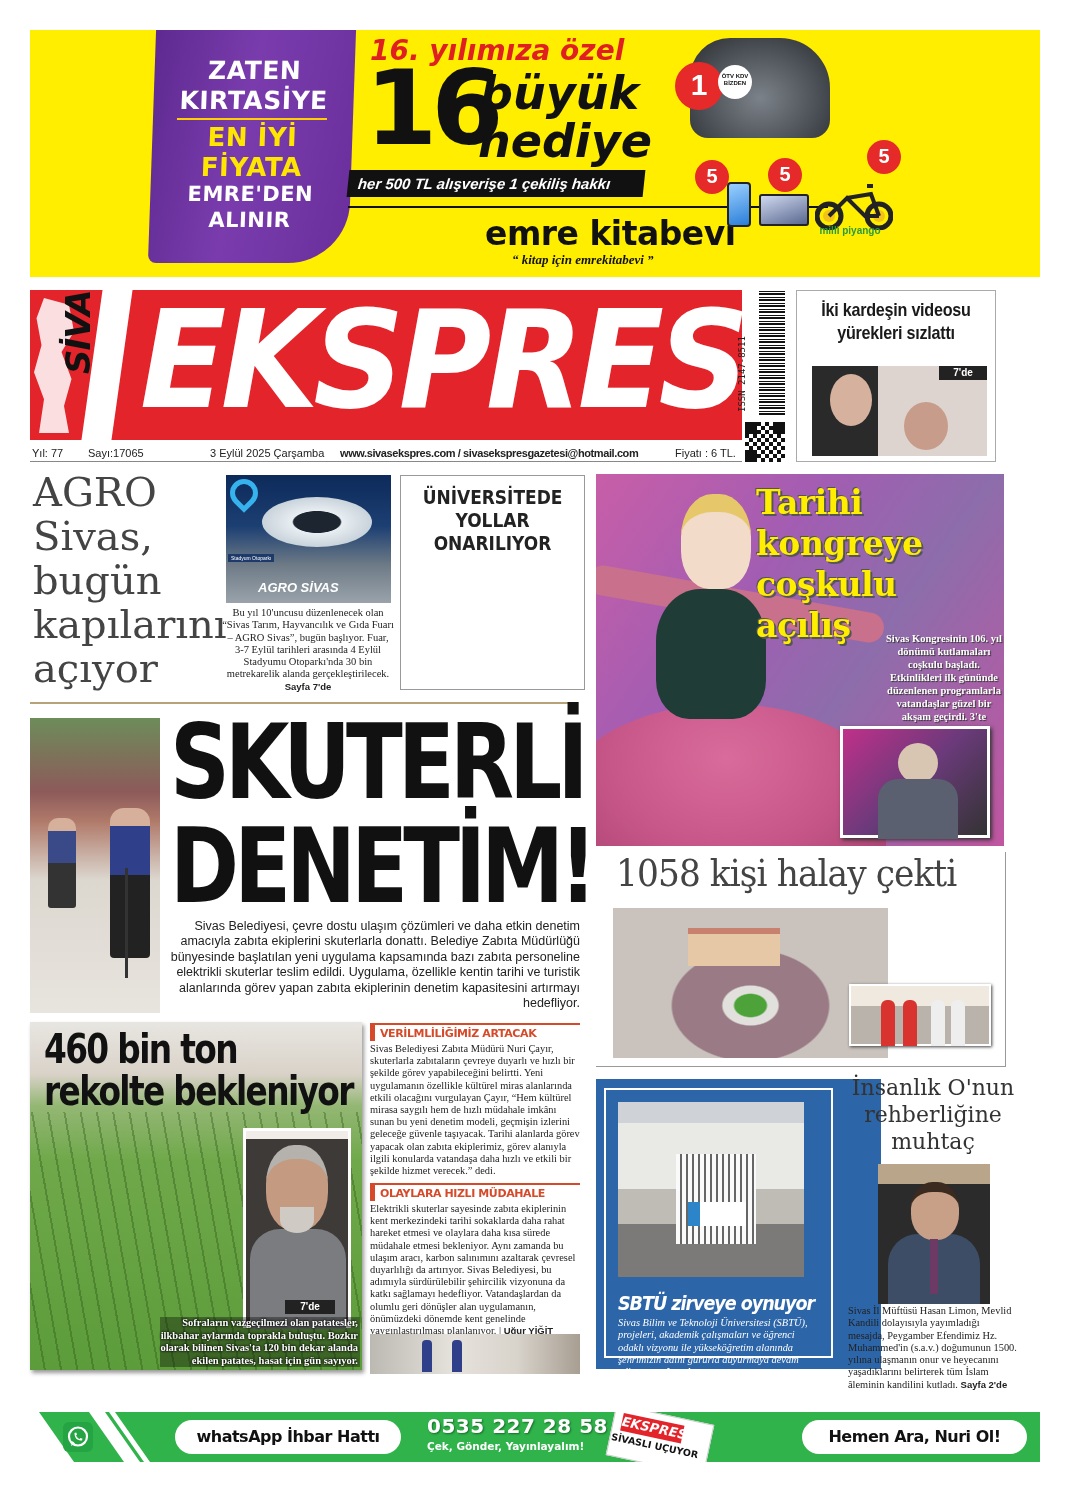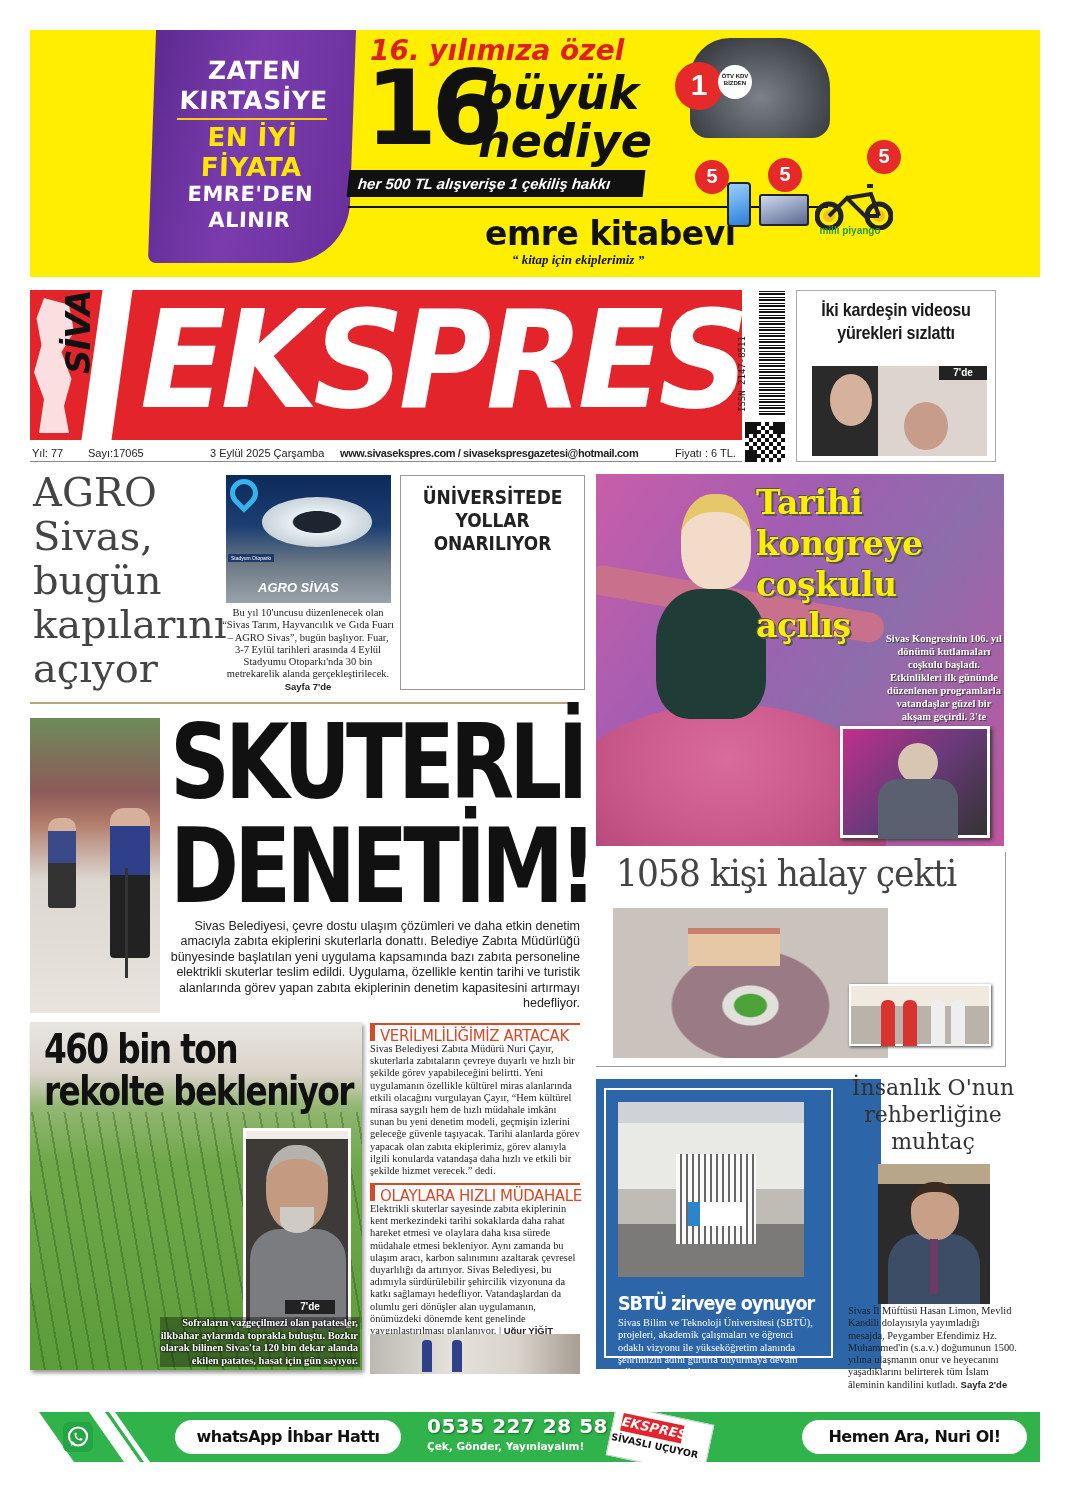--- a/index.html
+++ b/index.html
@@ -112,27 +112,27 @@
   #rek .person { position: absolute; left: 213px; top: 106px; width: 108px; height: 200px; border: 3px solid #fff; background: linear-gradient(180deg,#f0ede8 0 4%,#3e3a38 4% 100%); }
   #rek .person .face { position: absolute; left: 20px; top: 14px; width: 62px; height: 86px; border-radius: 45%; background: #c49a80; border-top: 14px solid #b5b2ad; }
   #rek .person .beard { position: absolute; left: 34px; top: 76px; width: 34px; height: 26px; border-radius: 0 0 50% 50%; background: #cfcac4; }
   #rek .person .shirt { position: absolute; left: 4px; top: 98px; width: 96px; height: 100px; background: #7a7c7f; border-radius: 30px 30px 0 0; }
   #rek .tag { position: absolute; left: 255px; top: 278px; width: 50px; height: 14px; background: #222; color: #fff; font-size: 10px; font-weight: 700; text-align: center; line-height: 14px; }
   #rek .cap { position: absolute; left: 130px; top: 295px; width: 200px; font-family: "Liberation Serif", serif; font-weight: 700; font-size: 10.5px; line-height: 12.5px; color: #fff; text-align: right; text-shadow: 0 0 2px #000, 0 0 3px #000; background: rgba(0,0,0,0.35); padding-right: 2px; }
 
   
   .subhead { position: absolute; left: 370px; width: 210px; height: 18px; border-top: 2px solid #d64a2a; }
   .subhead .bar { position: absolute; left: 0; top: 0; width: 5px; height: 16px; background: #d64a2a; }
-  .subhead .lbl { position: absolute; left: 10px; top: 2px; font-family: "DejaVu Sans", sans-serif; font-weight: 400; font-size: 15px; color: #d64a2a; letter-spacing: -0.4px; white-space: nowrap; }
+  .subhead .lbl { position: absolute; left: 10px; top: 2px; font-family: "DejaVu Sans", sans-serif; font-weight: 700; font-size: 11px; color: #d64a2a; letter-spacing: -0.4px; white-space: nowrap; }
   .midtxt { position: absolute; left: 370px; width: 212px; font-family: "Liberation Serif", serif; font-size: 10.4px; line-height: 12.2px; color: #222; }
   #street { left: 370px; top: 1334px; width: 210px; height: 40px; background: linear-gradient(90deg,#bcb9b2 0%,#e6e2dc 40%,#d8d3cb 70%,#a89e92 100%); }
   #street i { position: absolute; top: 6px; width: 10px; height: 32px; background: #2f3f8a; border-radius: 4px 4px 0 0; }
 
   
-  #sbtu { left: 596px; top: 1079px; width: 285px; height: 290px; background: #2c65a8; padding: 8px; }
+  #sbtu { left: 596px; top: 1079px; width: 285px; height: 290px; background: #2c65a8; padding: 8px; font-style: italic; }
   #sbtu .inner { position: absolute; left: 8px; top: 9px; width: 229px; height: 270px; border: 2px solid #fff; }
   #sbtu .img { position: absolute; left: 22px; top: 23px; width: 186px; height: 175px; background: linear-gradient(180deg,#cfd3d8 0 12%,#e9e9e6 12% 50%,#bfbbb5 50% 70%,#7c7a78 70% 100%); }
   #sbtu .img .blk { position: absolute; left: 58px; top: 52px; width: 80px; height: 90px; background: repeating-linear-gradient(90deg,#fafafa 0 4px,#666 4px 6px); }
   #sbtu .img .sign { position: absolute; left: 70px; top: 100px; width: 58px; height: 24px; background: #fff; border-left: 12px solid #2b85c8; }
   #sbtu .h { position: absolute; left: 22px; top: 212px; font-family: "DejaVu Sans", sans-serif; font-weight: 900; font-size: 20px; color: #fff; letter-spacing: -1.2px; white-space: nowrap; transform: scaleX(0.88); transform-origin: left; }
   #sbtu .t { position: absolute; left: 22px; top: 238px; width: 200px; font-family: "Liberation Serif", serif; font-size: 10.4px; line-height: 12.3px; color: #fff; }
   #sbtu .t .sayfa { color: #fff; }
 
   
   #ins-h { left: 848px; top: 1074px; width: 170px; text-align: center; font-family: "DejaVu Serif", serif; font-size: 22px; line-height: 27px; color: #333; }
@@ -171,21 +171,21 @@
     <div class="ln l5">EMRE'DEN</div>
     <div class="ln l6">ALINIR</div>
   </div>
   <div class="abs promo-top">16. yılımıza özel</div>
   <div class="abs big16">16</div>
   <div class="abs buyuk">büyük</div>
   <div class="abs hediye">hediye</div>
   <div class="abs strip">her 500 TL alışverişe 1 çekiliş hakkı</div>
   <div class="abs rule"></div>
   <div class="abs brand">emre kitabevi</div>
-  <div class="abs slogan">“ kitap için ekiplerimiz ”</div>
+  <div class="abs slogan">“ kitap için emrekitabevi ”</div>
   <div class="abs car"></div>
   <div class="abs circ c1">1</div>
   <div class="abs otv">ÖTV KDV BİZDEN</div>
   <div class="abs circ" style="left:665px;top:130px;">5</div>
   <div class="abs phone"></div>
   <div class="abs circ" style="left:738px;top:128px;">5</div>
   <div class="abs tablet"></div>
   <div class="abs circ" style="left:837px;top:110px;">5</div>
   <svg class="abs bike" viewBox="0 0 78 50">
     <circle cx="14" cy="36" r="12" fill="none" stroke="#222" stroke-width="5"></circle>

